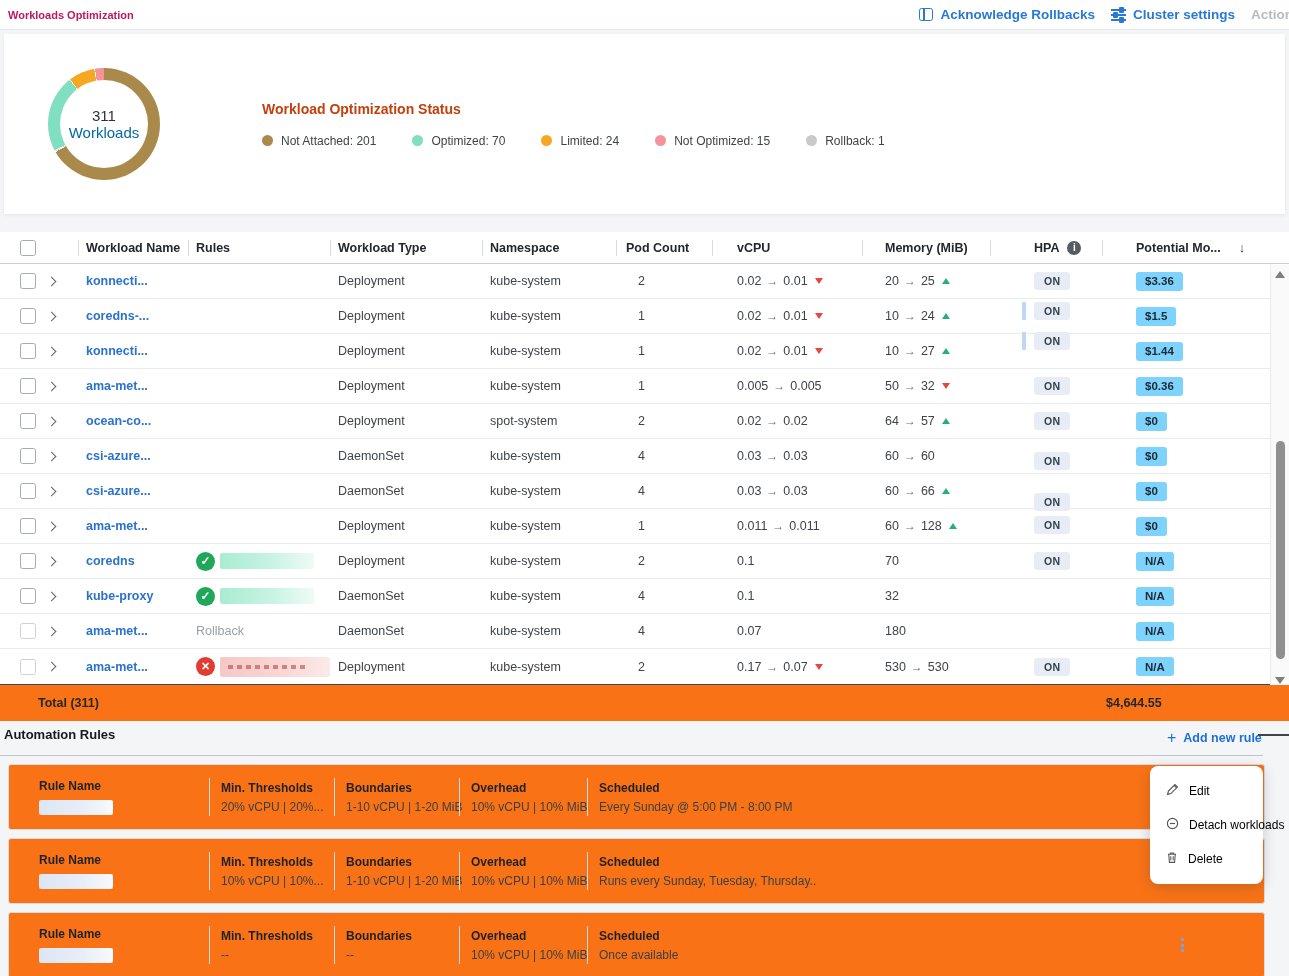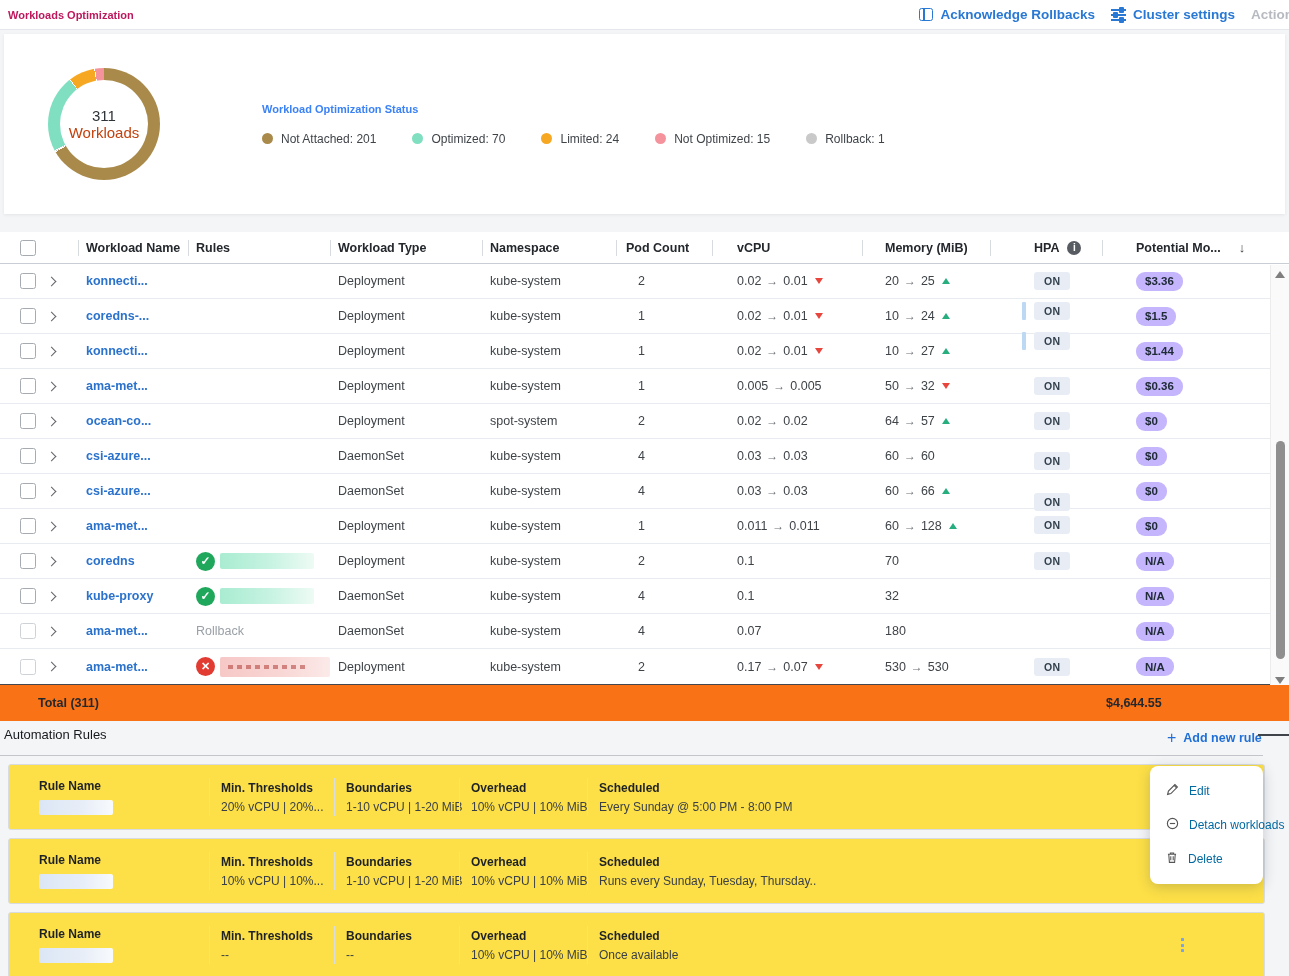--- a/index.html
+++ b/index.html
@@ -24,23 +24,23 @@
   .icon-sliders i:nth-child(3){ top:11px; } .icon-sliders i:nth-child(3)::after{ left:8px; }
 
   
   .summary-card { margin:4px 4px 0 4px; height:180px; background:#fff;
                   box-shadow:0 1px 3px rgba(30,40,60,.08); display:flex; align-items:center; }
   .donut-wrap { margin-left:44px; width:112px; height:112px; position:relative; flex:none; }
   .donut { width:112px; height:112px; border-radius:50%; }
   .donut-hole { position:absolute; left:12px; top:12px; width:88px; height:88px; background:#fff;
                 border-radius:50%; display:flex; flex-direction:column; align-items:center; justify-content:center; }
   .donut-hole .v { font-size:15px; color:#2e3338; }
-  .donut-hole .l { font-size:15px; color:#c2410c; }
+  .donut-hole .l { font-size:15px; color:#0369a1; }
   .status-block { margin-left:102px; }
-  .status-title { font-size:11px; font-weight:bold; color:#3b82f6; }
+  .status-title { font-size:14px; font-weight:bold; color:#c2410c; }
   .legend { display:flex; align-items:center; gap:36px; margin-top:17px; }
   .legend-item { display:flex; align-items:center; gap:8px; font-size:12px; color:#3f4449; }
   .legend-dot { width:11px; height:11px; border-radius:50%; flex:none; }
 
   
   .table-section { margin-top:18px; background:#fff; position:relative; }
   .trow { display:grid; grid-template-columns:48px 30px 110px 142px 152px 134px 96px 150px 128px 112px 146px 1fr; align-items:center; }
   .thead { height:32px; border-bottom:1px solid #c9ced4; position:relative; }
   .th { font-size:12.5px; font-weight:bold; color:#24282d; display:flex; align-items:center; height:100%; position:relative; white-space:nowrap; }
   .th.sep::before, .end-sep { content:""; position:absolute; left:0; top:8px; width:1px; height:16px; background:#d7dbe0; }
@@ -57,21 +57,21 @@
   .chev { width:7px; height:7px; border-top:1.6px solid #5f6368; border-right:1.6px solid #5f6368;
           transform:rotate(45deg); cursor:pointer; }
   .wl-name { color:#2b72cc; font-weight:bold; cursor:pointer; }
   .arr { color:#6b7075; margin:0 5px; font-size:12px; }
   .tri { width:0; height:0; margin-left:7px; }
   .tri.down { border-left:4.5px solid transparent; border-right:4.5px solid transparent; border-top:6px solid #e8453c; }
   .tri.up   { border-left:4.5px solid transparent; border-right:4.5px solid transparent; border-bottom:6px solid #27ae7f; }
   .badge-on { background:#e8edf5; color:#33414e; font-size:10.5px; font-weight:bold; padding:3px 10px;
               border-radius:3px; position:relative; letter-spacing:.3px; }
   .hpa-bar { position:absolute; left:-12px; top:0px; width:3.5px; height:18px; background:#bcd8f3; border-radius:1px; }
-  .badge-pot { background:#c4b5fd; color:#202b38; font-size:11.5px; font-weight:bold; padding:3.5px 9px; border-radius:9px; }
+  .badge-pot { background:#7dd3fc; color:#202b38; font-size:11.5px; font-weight:bold; padding:3.5px 9px; border-radius:3px; }
   .rule-ok { width:19px; height:19px; border-radius:50%; background:#1fa75c; color:#fff; font-size:12px; font-weight:bold;
              display:flex; align-items:center; justify-content:center; flex:none; }
   .rule-err { width:19px; height:19px; border-radius:50%; background:#e23b32; color:#fff; font-size:11px; font-weight:bold;
               display:flex; align-items:center; justify-content:center; flex:none; }
   .bar-green { width:94px; height:16px; margin-left:5px; border-radius:2px;
                background:linear-gradient(90deg, #a9ecd2 0%, #c8f3e2 55%, #eefbf5 100%); }
   .bar-red { width:110px; height:20px; margin-left:5px; border-radius:2px; position:relative;
              background:linear-gradient(90deg, #f6c8c6 0%, #f8d6d4 55%, #fbeae9 100%); }
   .bar-red::after { content:""; position:absolute; left:8px; top:8px; width:78px; height:4px;
              background:repeating-linear-gradient(90deg, rgba(170,45,40,.5) 0 5px, transparent 5px 9px); }
@@ -89,45 +89,45 @@
   .mini-scroll { position:absolute; right:0; top:465px; width:19px; height:34px; }
   .mini-scroll .vs-arrow.up { top:0; }
   .mini-thumb { position:absolute; left:5px; top:13px; width:9px; height:10px; background:#6f6f6f; border-radius:3px 3px 0 0; }
 
   .total-row { height:36px; background:#f97316; position:relative; display:flex; align-items:center; }
   .total-label { margin-left:38px; font-size:12.5px; font-weight:bold; color:#24282d; }
   .total-value { position:absolute; left:1106px; font-size:12.5px; font-weight:bold; color:#24282d; }
 
   
   .rules-head { position:relative; height:34px; }
-  .section-title { position:absolute; left:4px; top:6px; font-size:13px; font-weight:normal; color:#16191d; }
+  .section-title { position:absolute; left:4px; top:6px; font-size:13px; font-weight:bold; color:#16191d; }
   .add-rule { position:absolute; left:1167px; top:8px; display:flex; align-items:center; gap:7px;
               color:#1f6fd6; font-size:12.5px; font-weight:bold; cursor:pointer; }
   .add-rule .plus { font-size:16px; font-weight:normal; }
   .rules-hr { border:none; border-top:1px solid #c2c6cb; margin:0 26px 0 0; }
   .dark-dash { position:absolute; left:1258px; top:734px; width:31px; height:2px; background:#3f444a; }
 
   .rule-cards { margin-top:8px; }
-  .rule-card { margin:0 24px 8px 8px; height:66px; background:#fde047; border:1px solid #d8dce1; border-radius:3px;
+  .rule-card { margin:0 24px 8px 8px; height:66px; background:#f97316; border:1px solid #d8dce1; border-radius:3px;
                display:grid; grid-template-columns:182px 125px 125px 128px 1fr 70px; align-items:center;
                padding-left:30px; position:relative; }
   .rc-col { position:relative; height:46px; display:flex; flex-direction:column; justify-content:center; }
   .rc-col.sep::before { content:""; position:absolute; left:-12px; top:4px; width:1px; height:38px; background:#d9dde0; }
   .rc-label { font-size:12px; font-weight:bold; color:#1e2226; }
   .rc-val { font-size:12px; color:#3b4046; margin-top:5px; white-space:nowrap; }
   .rc-name-blur { width:74px; height:15px; margin-top:7px; border-radius:2px;
                   background:linear-gradient(90deg,#dbe6f5 0%,#e8eef8 60%,#f7fafd 100%); }
   .kebab { position:absolute; left:1168px; top:50%; transform:translateY(-50%); display:flex; flex-direction:column;
            gap:2.5px; cursor:pointer; padding:4px; }
   .kebab i { width:3px; height:3px; background:#7ba3e8; border-radius:0.5px; }
 
   
   .ctx-menu { position:absolute; left:1150px; top:766px; width:113px; background:#fff; border-radius:8px;
               box-shadow:0 3px 14px rgba(30,40,60,.22); padding:8px 0; z-index:10; }
-  .ctx-item { display:flex; align-items:center; gap:10px; padding:9px 0 9px 16px; font-size:12px; color:#0369a1;
+  .ctx-item { display:flex; align-items:center; gap:10px; padding:9px 0 9px 16px; font-size:12px; color:#000000;
               cursor:pointer; white-space:nowrap; }
   .ctx-item svg { flex:none; }
 </style>
 </head>
 <body>
 
 <div class="app">
 
   <div class="topbar">
     <div class="page-title">Workloads Optimization</div>

